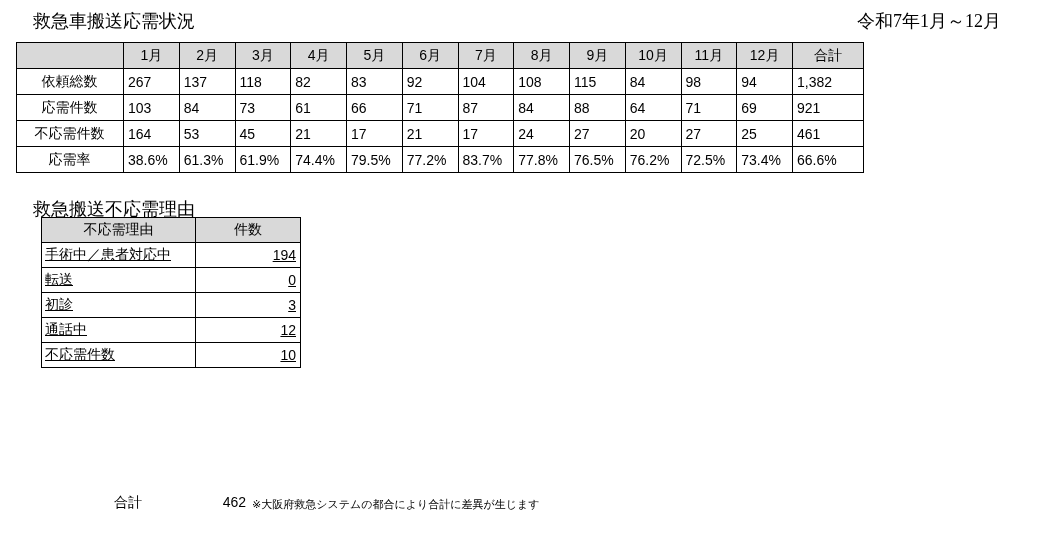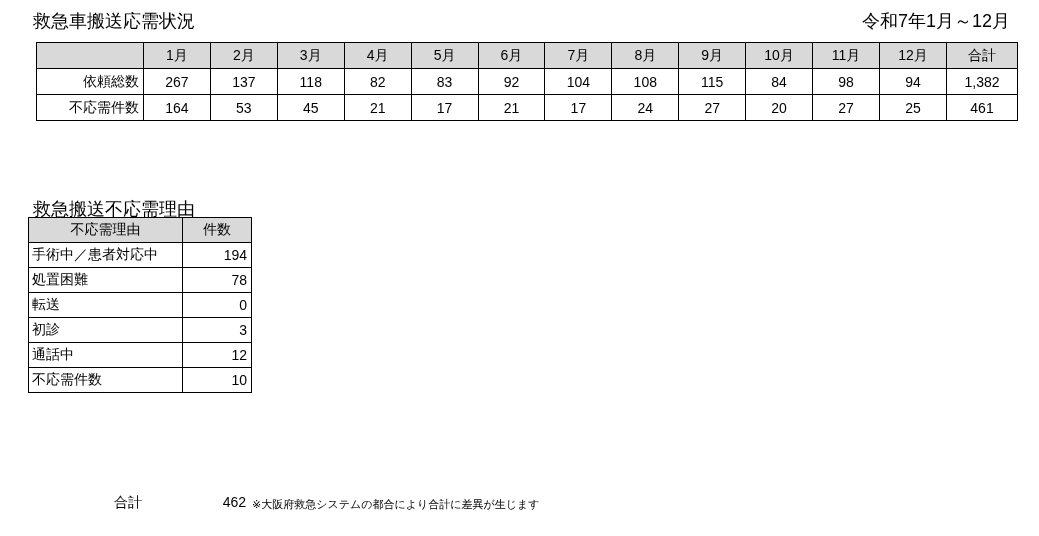--- a/index.html
+++ b/index.html
@@ -4,43 +4,43 @@
 <style>
   * { margin:0; padding:0; box-sizing:border-box; }
   html,body { background:#ffffff; }
   body {
     width:1039px; height:536px; position:relative; overflow:hidden;
     font-family:"Liberation Sans","DejaVu Sans",sans-serif;
     color:#000000;
   }
   .sec-title { position:absolute; font-size:18px; white-space:nowrap; }
   #title1 { left:33px; top:9px; }
-  #period { right:29px; top:9px; }
+  #period { right:38px; top:9px;font-family:Liberation Serif, serif; }
   #title2 { left:33px; top:197px; }
 
   table { position:absolute; border-collapse:collapse; table-layout:fixed; }
   th, td {
     border:1px solid #000000;
     font-size:14px; font-weight:normal;
     white-space:nowrap; overflow:hidden;
     padding:0 4px; vertical-align:middle;
   }
   thead th { background:#d9d9d9; text-align:center; }
 
-  #table1 { left:36px; top:42px; width:982px; }
+  #table1 { left:16px; top:42px; width:848px; }
   #table1 th, #table1 td { height:26px; }
   #table1 th:first-child, #table1 td:first-child { width:107px; text-align:left; padding-left:3px; }
   #table1 th:last-child,  #table1 td:last-child  { width:71px; }
-  #table1 tbody td { text-align:center; }
-  #table1 tbody td:first-child { text-align:right; }
+  #table1 tbody td { text-align:left; }
+  #table1 tbody td:first-child { text-align:center; }
 
-  #table2 { left:28px; top:217px; width:224px; }
+  #table2 { left:41px; top:217px; width:260px; }
   #table2 th, #table2 td { height:25px; }
   #table2 th:first-child, #table2 td:first-child { width:154px; }
-  #table2 tbody td { text-align:right; }
+  #table2 tbody td { text-align:right;text-decoration:underline; }
   #table2 tbody td:first-child { text-align:left; padding-left:3px; }
 
   .total-label { position:absolute; left:28px;  top:494px; width:200px; text-align:center; font-size:14px; }
   .total-value { position:absolute; left:160px; top:494px; width:86px;  text-align:right;  font-size:14px; }
   .total-note  { position:absolute; left:252px; top:497px; font-size:11px; white-space:nowrap; }
 </style>
 </head>
 <body>
 
 <div class="sec-title" id="title1">救急車搬送応需状況</div>
@@ -76,55 +76,83 @@
         <td>92</td>
         <td>104</td>
         <td>108</td>
         <td>115</td>
         <td>84</td>
         <td>98</td>
         <td>94</td>
         <td>1,382</td>
       </tr>
       <tr>
+        <td>応需件数</td>
+        <td>103</td>
+        <td>84</td>
+        <td>73</td>
+        <td>61</td>
+        <td>66</td>
+        <td>71</td>
+        <td>87</td>
+        <td>84</td>
+        <td>88</td>
+        <td>64</td>
+        <td>71</td>
+        <td>69</td>
+        <td>921</td>
+      </tr>
+      <tr>
         <td>不応需件数</td>
         <td>164</td>
         <td>53</td>
         <td>45</td>
         <td>21</td>
         <td>17</td>
         <td>21</td>
         <td>17</td>
         <td>24</td>
         <td>27</td>
         <td>20</td>
         <td>27</td>
         <td>25</td>
         <td>461</td>
+      </tr>
+      <tr>
+        <td>応需率</td>
+        <td>38.6%</td>
+        <td>61.3%</td>
+        <td>61.9%</td>
+        <td>74.4%</td>
+        <td>79.5%</td>
+        <td>77.2%</td>
+        <td>83.7%</td>
+        <td>77.8%</td>
+        <td>76.5%</td>
+        <td>76.2%</td>
+        <td>72.5%</td>
+        <td>73.4%</td>
+        <td>66.6%</td>
       </tr>
     </tbody>
 </table>
 
 <div class="sec-title" id="title2">救急搬送不応需理由</div>
 
 <table id="table2">
   <thead>
     <tr>
         <th>不応需理由</th>
         <th>件数</th>
       </tr>
   </thead>
   <tbody>
       <tr>
         <td>手術中／患者対応中</td>
         <td>194</td>
-      </tr>
-      <tr>
-        <td>処置困難</td>
-        <td>78</td>
       </tr>
       <tr>
         <td>転送</td>
         <td>0</td>
       </tr>
       <tr>
         <td>初診</td>
         <td>3</td>
       </tr>
       <tr>

